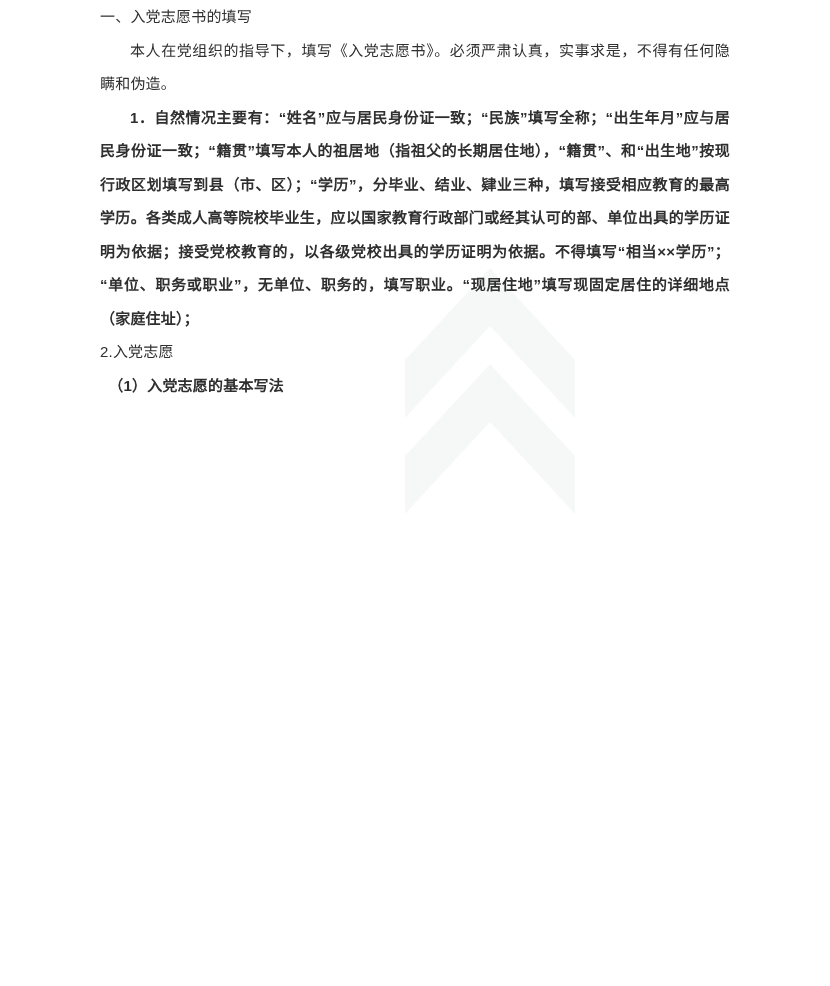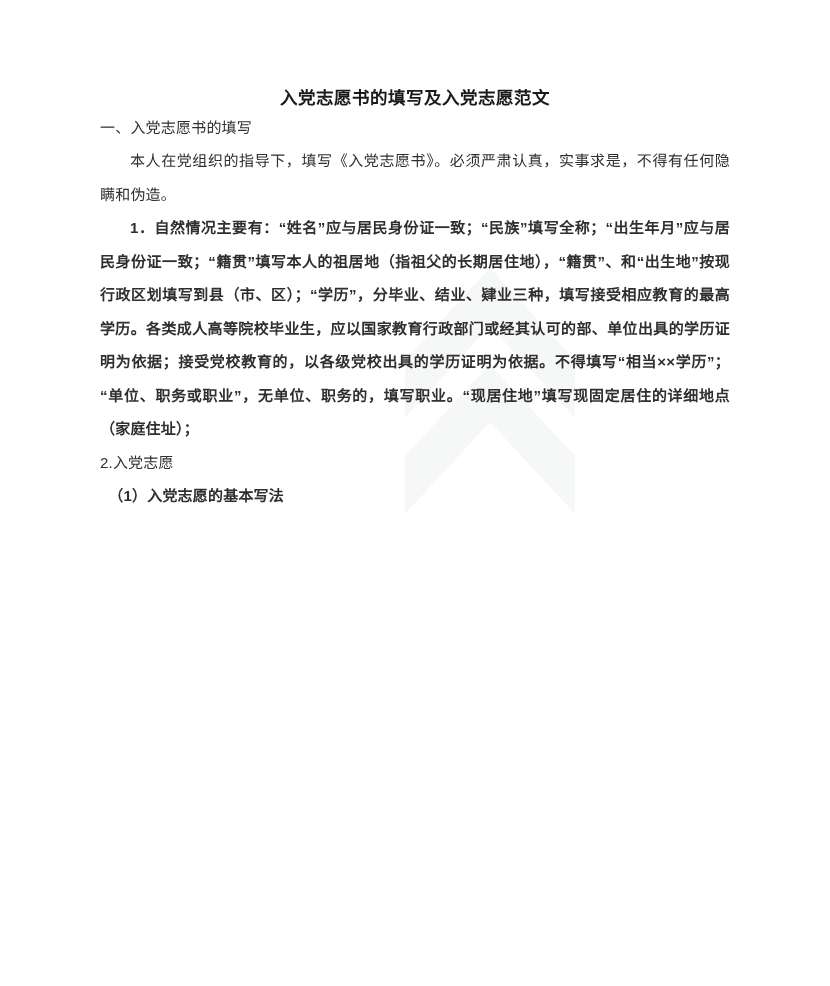--- a/index.html
+++ b/index.html
@@ -82,21 +82,20 @@
 
   <div class="watermark">
     <svg viewBox="0 0 170 260" xmlns="http://www.w3.org/2000/svg" aria-hidden="true">
       <polygon points="85,0 170,92 170,150 85,58 0,150 0,92" fill="#6f7b86"></polygon>
       <polygon points="85,96 170,188 170,246 85,154 0,246 0,188" fill="#6f7b86"></polygon>
     </svg>
   </div>
 
   <div class="content">
 
-    <h1 class="doc-title">入党志愿书的填写及入党志愿范文</h1>
 
     <p class="para s-heading">一、入党志愿书的填写</p>
 
     <p class="para s-body1">本人在党组织的指导下，填写《入党志愿书》。必须严肃认真，实事求是，不得有任何隐瞒和伪造。</p>
 
     <p class="para s-body2">1．自然情况主要有：“姓名”应与居民身份证一致；“民族”填写全称；“出生年月”应与居民身份证一致；“籍贯”填写本人的祖居地（指祖父的长期居住地），“籍贯”、和“出生地”按现行政区划填写到县（市、区）；“学历”，分毕业、结业、肄业三种，填写接受相应教育的最高学历。各类成人高等院校毕业生，应以国家教育行政部门或经其认可的部、单位出具的学历证明为依据；接受党校教育的，以各级党校出具的学历证明为依据。不得填写“相当××学历”；“单位、职务或职业”，无单位、职务的，填写职业。“现居住地”填写现固定居住的详细地点（家庭住址）；</p>
 
     <p class="para s-sub">2.入党志愿</p>
 
     <p class="para s-sub2">（1）入党志愿的基本写法</p>

